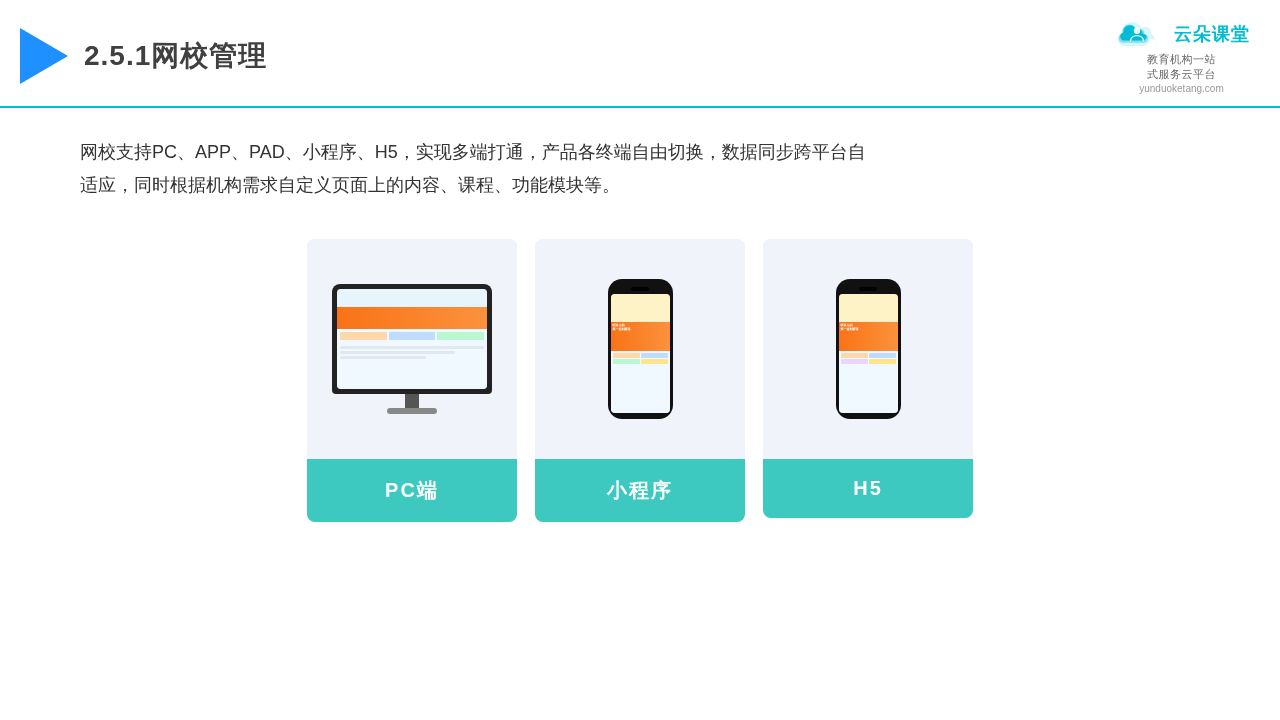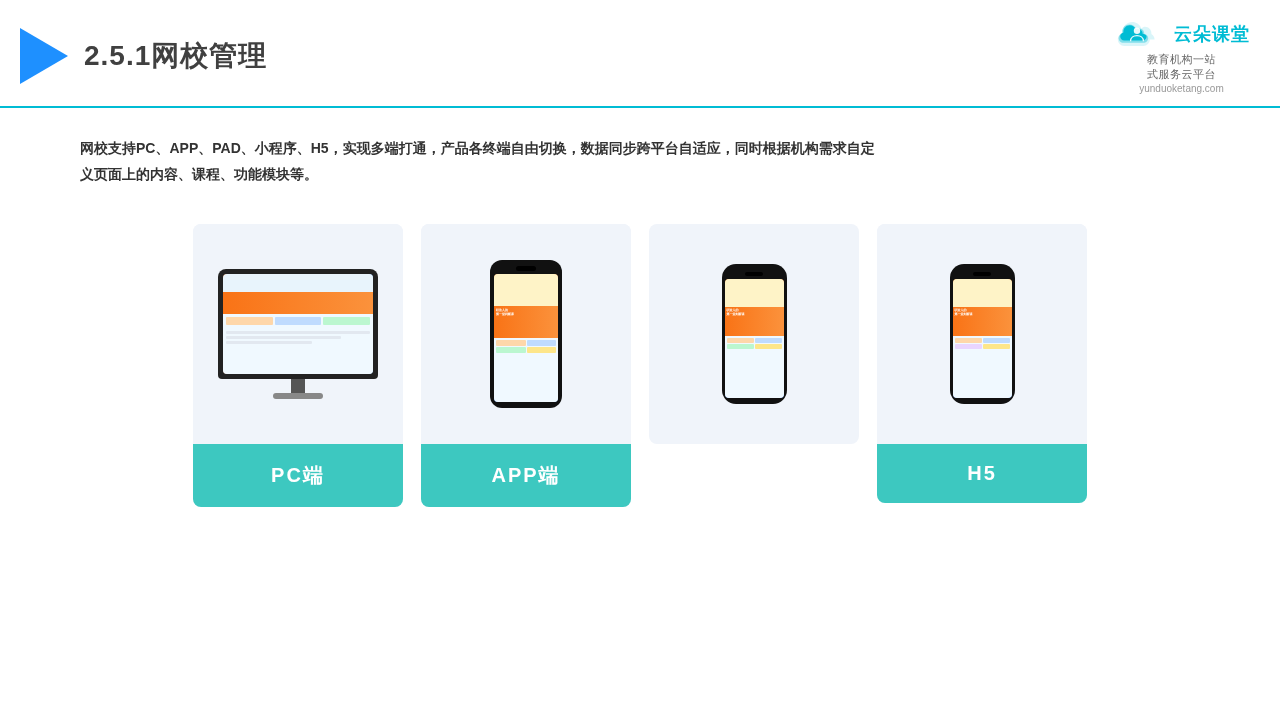--- a/index.html
+++ b/index.html
@@ -67,25 +67,24 @@
     }
     .brand-url {
       font-size: 10px;
       color: #999;
       margin-top: 1px;
     }
 
     
     .description {
       padding: 28px 80px 16px 80px;
-      font-size: 14px;
+      font-size: 18px;
       color: #333;
       line-height: 1.85;
       max-width: 960px;
-      font-weight: bold;
     }
 
     
     .cards-container {
       display: flex;
       gap: 18px;
       padding: 20px 60px 20px 60px;
       justify-content: center;
       align-items: flex-start;
     }
@@ -288,42 +287,20 @@
             </div>
           </div>
         </div>
         <div class="monitor-neck"></div>
         <div class="monitor-base"></div>
       </div>
     </div>
     <div class="card-label">PC端</div>
   </div>
 
-  <div class="card">
-    <div class="card-image-area">
-      <div class="phone-device">
-        <div class="phone-notch"></div>
-        <div class="phone-screen" style="position: relative;">
-          <div style="position:absolute;top:0;left:0;right:0;height:25%;background:#fef3c7;"></div>
-          <div style="position:absolute;top:25%;left:0;right:0;height:25%;background:linear-gradient(90deg,#f97316,#fb923c);">
-            <div style="padding:2px 2px;font-size:3px;color:white;font-weight:bold;">职造人的<br>第一堂判断课</div>
-          </div>
-          <div style="position:absolute;top:50%;left:0;right:0;bottom:0;background:#f0f9ff;">
-            <div style="display:grid;grid-template-columns:1fr 1fr;gap:1px;padding:2px;">
-              <div style="height:6px;background:#fed7aa;border-radius:1px;"></div>
-              <div style="height:6px;background:#bfdbfe;border-radius:1px;"></div>
-              <div style="height:6px;background:#bbf7d0;border-radius:1px;"></div>
-              <div style="height:6px;background:#fde68a;border-radius:1px;"></div>
-            </div>
-          </div>
-        </div>
-      </div>
-    </div>
-    <div class="card-label">APP端</div>
-  </div>
 
 
   <div class="card">
     <div class="card-image-area">
       <div class="smartphone-device">
         <div class="smartphone-notch"></div>
         <div class="smartphone-screen" style="position: relative;">
           <div style="position:absolute;top:0;left:0;right:0;height:24%;background:#fef3c7;"></div>
           <div style="position:absolute;top:24%;left:0;right:0;height:24%;background:linear-gradient(90deg,#f97316,#fb923c);">
             <div style="padding:1px 2px;font-size:3px;color:white;font-weight:bold;">职造人的<br>第一堂判断课</div>
@@ -332,20 +309,21 @@
             <div style="display:grid;grid-template-columns:1fr 1fr;gap:1px;padding:2px;">
               <div style="height:5px;background:#fed7aa;border-radius:1px;"></div>
               <div style="height:5px;background:#bfdbfe;border-radius:1px;"></div>
               <div style="height:5px;background:#bbf7d0;border-radius:1px;"></div>
               <div style="height:5px;background:#fde68a;border-radius:1px;"></div>
             </div>
           </div>
         </div>
       </div>
     </div>
+    <div class="card-label">小程序</div>
   </div>
 
   <div class="card">
     <div class="card-image-area">
       <div class="smartphone-device">
         <div class="smartphone-notch"></div>
         <div class="smartphone-screen" style="position: relative;">
           <div style="position:absolute;top:0;left:0;right:0;height:24%;background:#fef3c7;"></div>
           <div style="position:absolute;top:24%;left:0;right:0;height:24%;background:linear-gradient(90deg,#f97316,#fb923c);">
             <div style="padding:1px 2px;font-size:3px;color:white;font-weight:bold;">职造人的<br>第一堂判断课</div>

